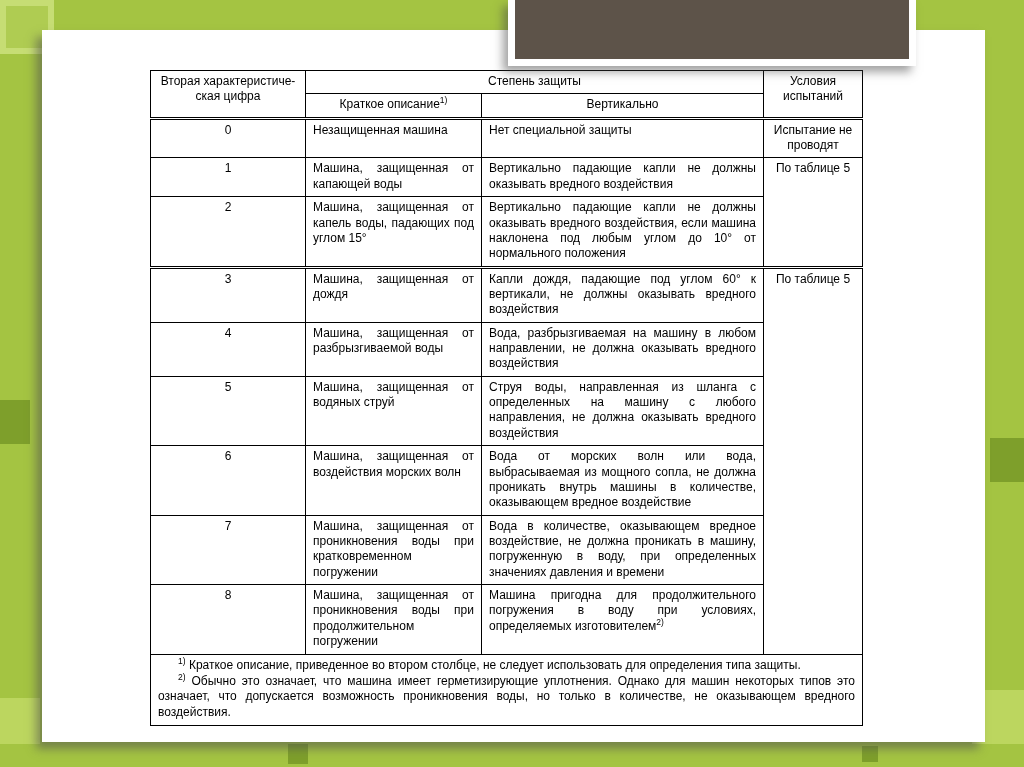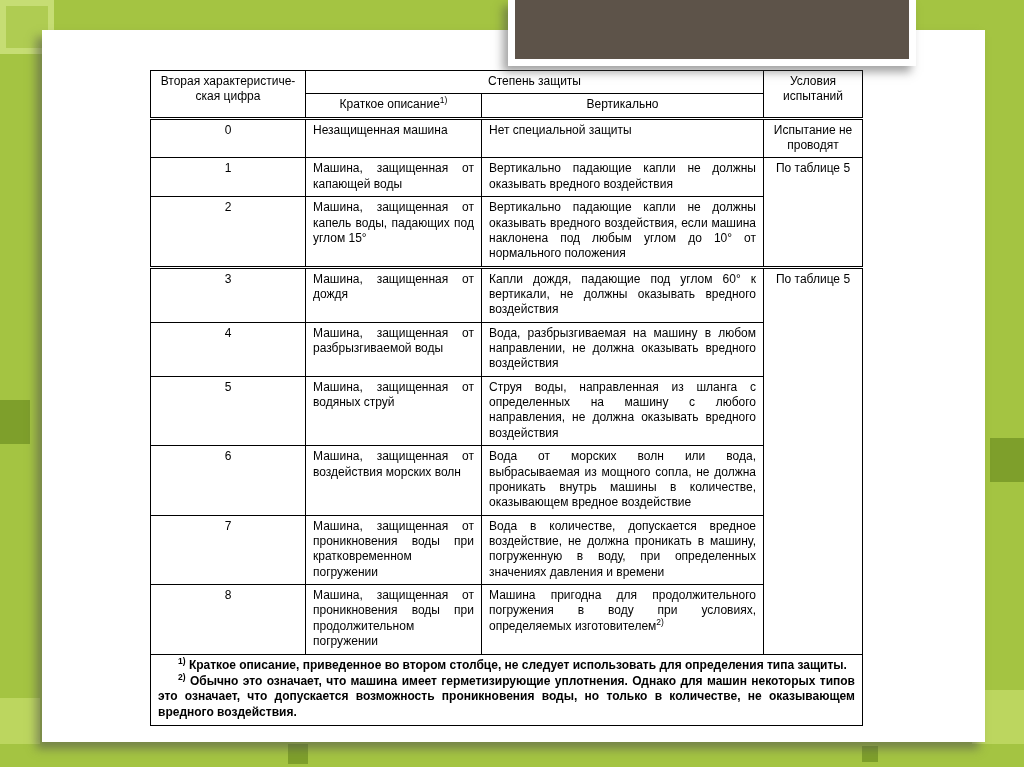--- a/index.html
+++ b/index.html
@@ -51,21 +51,20 @@
   td.hdr { text-align:center; vertical-align:middle; padding:2px 4px; }
   td.digit { text-align:center; }
   td.short { text-align:justify; }
   td.def   { text-align:justify; }
   td.cond  { text-align:center; }
   tr.body-first td, tr.section-first td { border-top:3px double #000; }
   sup { font-size:8.5px; line-height:0; }
 
   td.notes {
     padding:6px 9px 8px 9px;
-    font-weight:bold;
   }
   td.notes p {
     text-align:justify;
     text-indent:20px;
     margin:0 0 1px 0;
   }
 </style>
 </head>
 <body>
 
@@ -131,21 +130,21 @@
         <td class="def">Струя воды, направленная из шланга с определенных на машину с любого направления, не должна оказывать вредного воздействия</td>
       </tr>
       <tr>
         <td class="digit">6</td>
         <td class="short">Машина, защищенная от воздействия морских волн</td>
         <td class="def">Вода от морских волн или вода, выбрасываемая из мощного сопла, не должна проникать внутрь машины в количестве, оказывающем вредное воздействие</td>
       </tr>
       <tr>
         <td class="digit">7</td>
         <td class="short">Машина, защищенная от проникновения воды при кратковременном погружении</td>
-        <td class="def">Вода в количестве, допускается вредное воздействие, не должна проникать в машину, погруженную в воду, при определенных значениях давления и времени</td>
+        <td class="def">Вода в количестве, оказывающем вредное воздействие, не должна проникать в машину, погруженную в воду, при определенных значениях давления и времени</td>
       </tr>
       <tr>
         <td class="digit">8</td>
         <td class="short">Машина, защищенная от проникновения воды при продолжительном погружении</td>
         <td class="def"><span>Машина пригодна для продолжительного погружения в воду при условиях, определяемых изготовителем</span><sup>2)</sup></td>
       </tr>
 
       <tr>
         <td class="notes" colspan="4">
           <p><sup>1)</sup><span> Краткое описание, приведенное во втором столбце, не следует использовать для определения типа защиты.</span></p>

